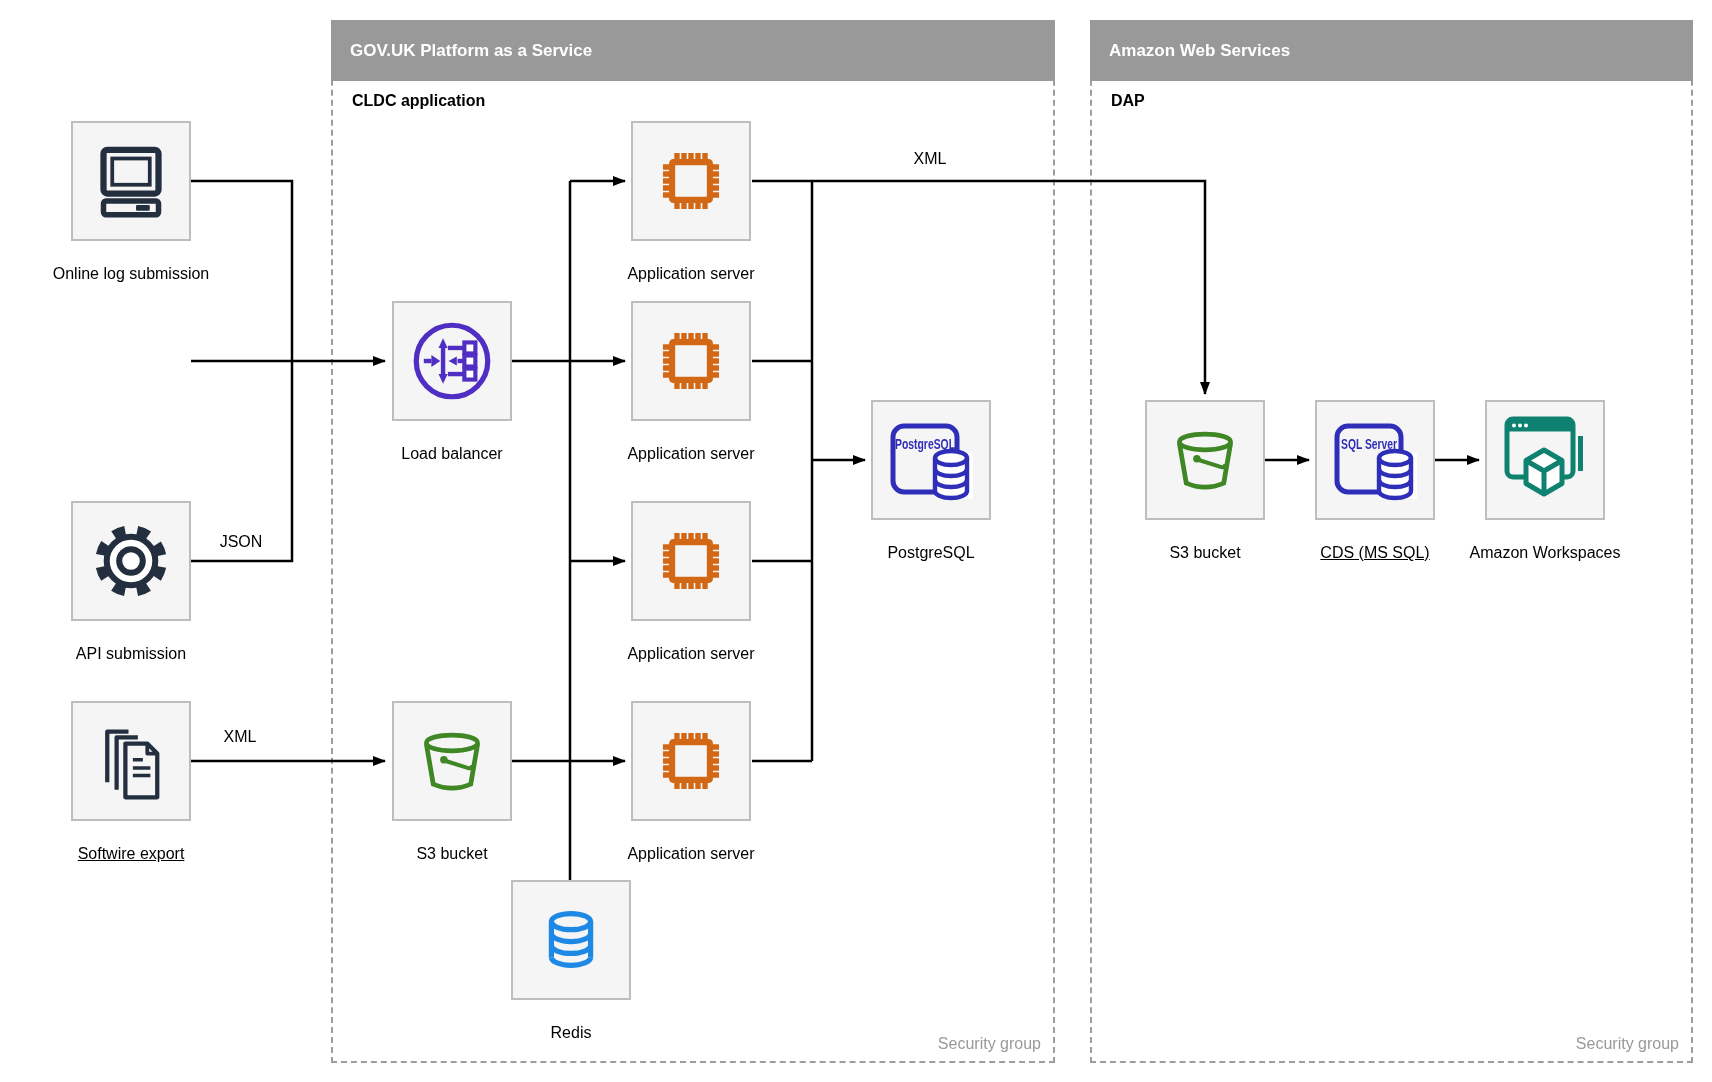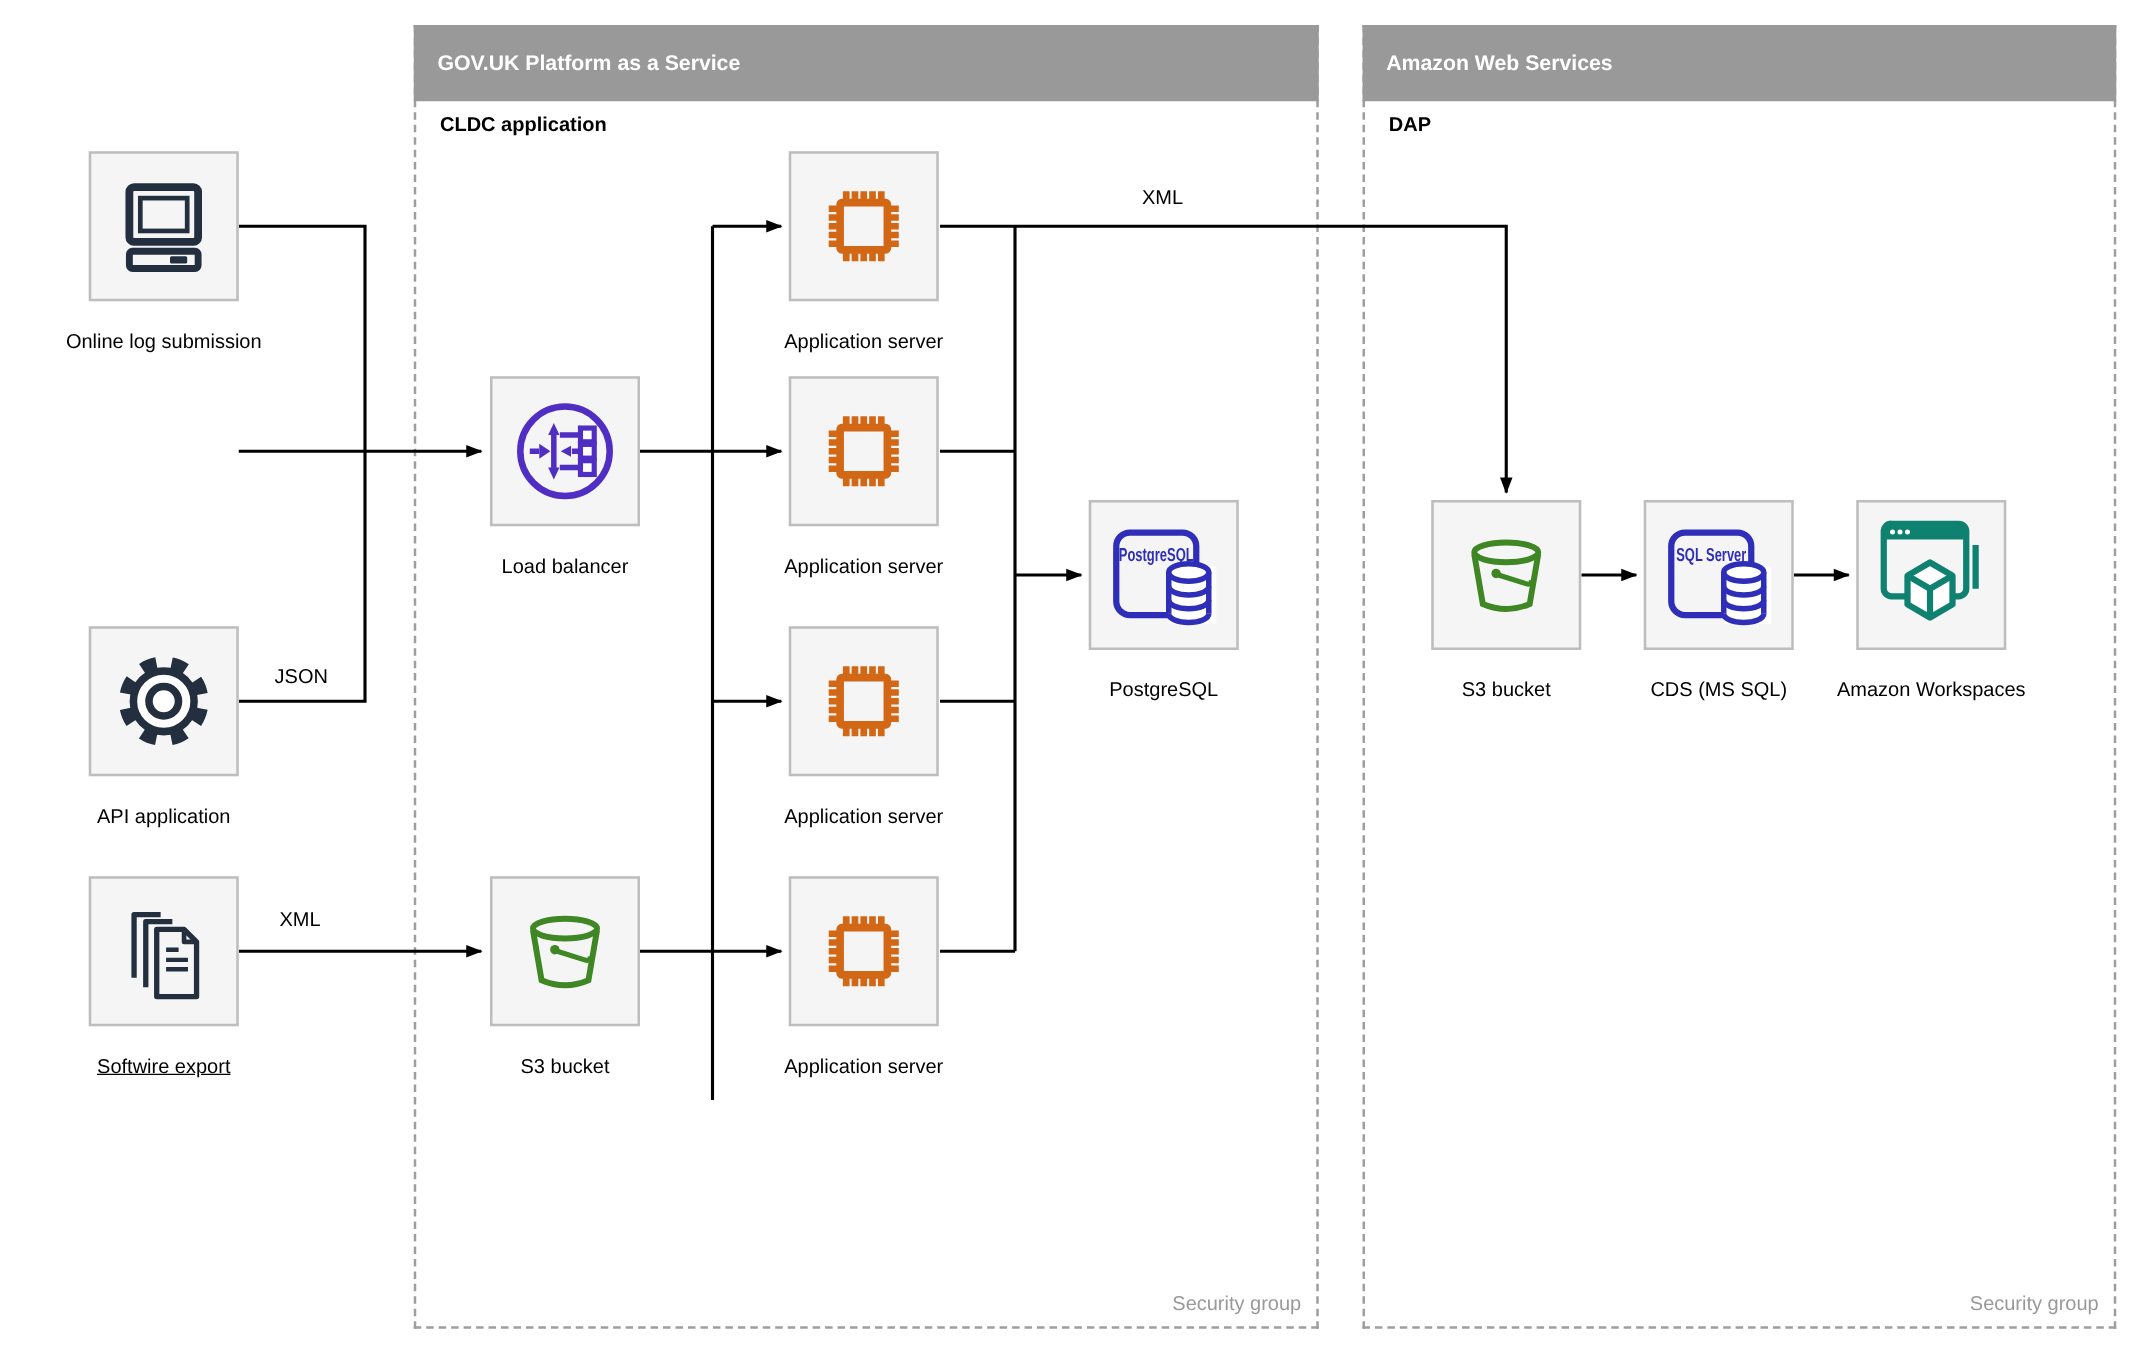--- a/index.html
+++ b/index.html
@@ -97,21 +97,21 @@
   <div class="node" style="left:31px;top:501px;">
     <div class="nodebox">
       <svg width="84" height="84" viewBox="0 0 64 64">
         <g fill="none" stroke="#232f3e">
           <circle cx="32" cy="32" r="23.5" stroke-width="7.5" stroke-dasharray="9.23 9.24" transform="rotate(11 32 32)"></circle>
           <circle cx="32" cy="32" r="18.5" stroke-width="4.6" fill="#ffffff"></circle>
           <circle cx="32" cy="32" r="9" stroke-width="4.6"></circle>
         </g>
       </svg>
     </div>
-    <div class="nlabel">API application</div>
+    <div class="nlabel">API submission</div>
   </div>
 
   <div class="node" style="left:31px;top:701px;text-decoration:underline;">
     <div class="nodebox">
       <svg width="80" height="80" viewBox="0 0 64 64">
         <g fill="none" stroke="#232f3e" stroke-linejoin="round">
           <path d="M30 8.5 H13 V49" stroke-width="3.4"></path>
           <path d="M37.5 13 H20.5 V55" stroke-width="3.4"></path>
           <path d="M27.5 18 H45 L53 26 V61 H27.5 Z" stroke-width="3.4"></path>
           <path d="M45 18 V26 H53" stroke-width="3"></path>
@@ -152,20 +152,34 @@
           <ellipse cx="32" cy="17.5" rx="20.5" ry="6.3" stroke-width="3.8"></ellipse>
           <path d="M11.5 18.5 L17 50.5 Q32 57 47 50.5 L52.5 18.5" stroke-width="3.8"></path>
           <circle cx="25.5" cy="31" r="3" fill="#3f8624" stroke="none"></circle>
           <path d="M27 32 L44.5 37.5 Q48.5 38.8 48 35.2" stroke-width="3.2"></path>
         </g>
       </svg>
     </div>
     <div class="nlabel">S3 bucket</div>
   </div>
 
+  <div class="node" style="left:471px;top:880px;">
+    <div class="nodebox">
+      <svg width="76" height="76" viewBox="0 0 64 64">
+        <g fill="none" stroke="#1e88e5" stroke-width="4.4">
+          <ellipse cx="32" cy="16.5" rx="16.5" ry="6.8"></ellipse>
+          <path d="M15.5 16.5 V46.5 M48.5 16.5 V46.5"></path>
+          <path d="M15.5 26.5 A16.5 6.8 0 0 0 48.5 26.5"></path>
+          <path d="M15.5 36.5 A16.5 6.8 0 0 0 48.5 36.5"></path>
+          <path d="M15.5 46.5 A16.5 6.8 0 0 0 48.5 46.5"></path>
+        </g>
+      </svg>
+    </div>
+    <div class="nlabel">Redis</div>
+  </div>
 
   <div class="node" style="left:591px;top:121px;">
     <div class="nodebox">
       <svg width="78" height="78" viewBox="0 0 64 64">
         <g fill="none" stroke="#d26816">
           <rect x="16.5" y="16.5" width="31" height="31" rx="1" stroke-width="5"></rect>
           <path d="M20.5 9 V15.5 M26.25 9 V15.5 M32 9 V15.5 M37.75 9 V15.5 M43.5 9 V15.5" stroke-width="4.4"></path>
           <path d="M20.5 48.5 V55 M26.25 48.5 V55 M32 48.5 V55 M37.75 48.5 V55 M43.5 48.5 V55" stroke-width="4.4"></path>
           <path d="M9 20.5 H15.5 M9 26.25 H15.5 M9 32 H15.5 M9 37.75 H15.5 M9 43.5 H15.5" stroke-width="4.4"></path>
           <path d="M48.5 20.5 H55 M48.5 26.25 H55 M48.5 32 H55 M48.5 37.75 H55 M48.5 43.5 H55" stroke-width="4.4"></path>
@@ -245,21 +259,21 @@
           <ellipse cx="32" cy="17.5" rx="20.5" ry="6.3" stroke-width="3.8"></ellipse>
           <path d="M11.5 18.5 L17 50.5 Q32 57 47 50.5 L52.5 18.5" stroke-width="3.8"></path>
           <circle cx="25.5" cy="31" r="3" fill="#3f8624" stroke="none"></circle>
           <path d="M27 32 L44.5 37.5 Q48.5 38.8 48 35.2" stroke-width="3.2"></path>
         </g>
       </svg>
     </div>
     <div class="nlabel">S3 bucket</div>
   </div>
 
-  <div class="node" style="left:1275px;top:400px;">
+  <div class="node" style="left:1275px;top:400px;text-decoration:underline;">
     <div class="nodebox">
       <svg width="100" height="100" viewBox="0 0 100 100">
         <rect x="12" y="16" width="64" height="66" rx="11" fill="none" stroke="#2e2eb8" stroke-width="5"></rect>
         <rect x="54" y="43" width="38" height="46" fill="#ffffff" stroke="none"></rect>
         <g fill="none" stroke="#2e2eb8" stroke-width="4.4">
           <ellipse cx="70" cy="48" rx="16" ry="7"></ellipse>
           <path d="M54 48 V81 M86 48 V81"></path>
           <path d="M54 59 A16 7 0 0 0 86 59"></path>
           <path d="M54 70 A16 7 0 0 0 86 70"></path>
           <path d="M54 81 A16 7 0 0 0 86 81"></path>

